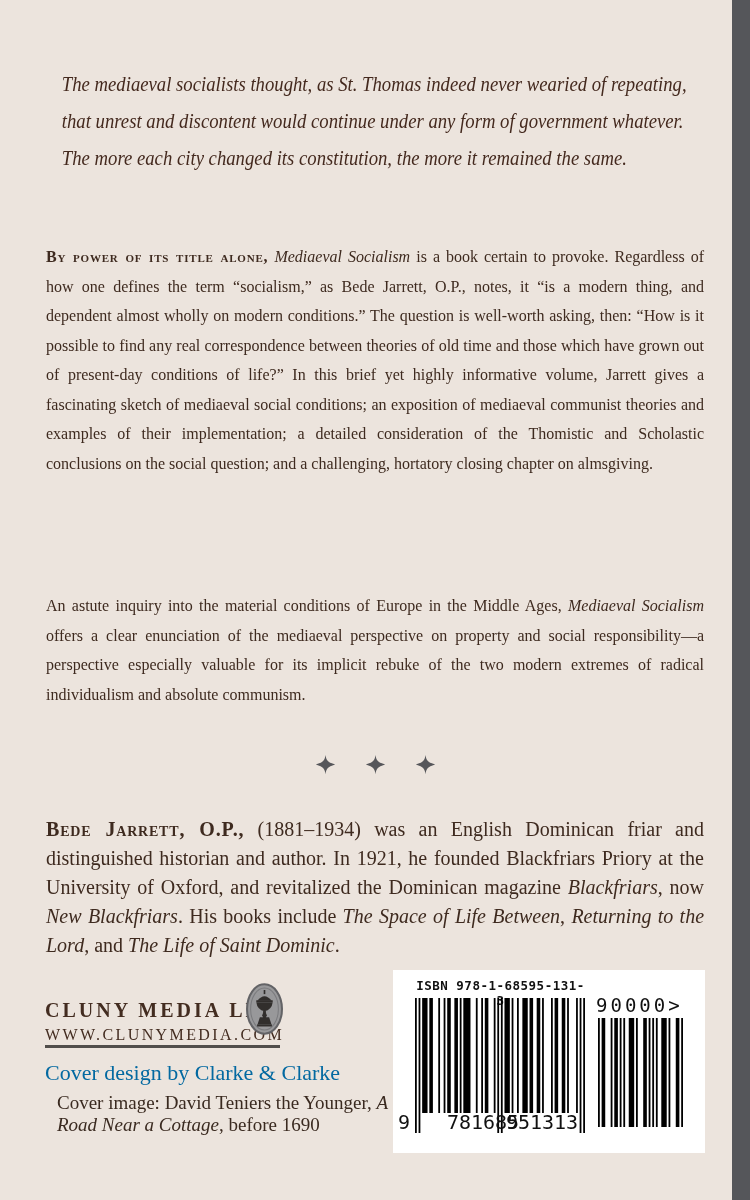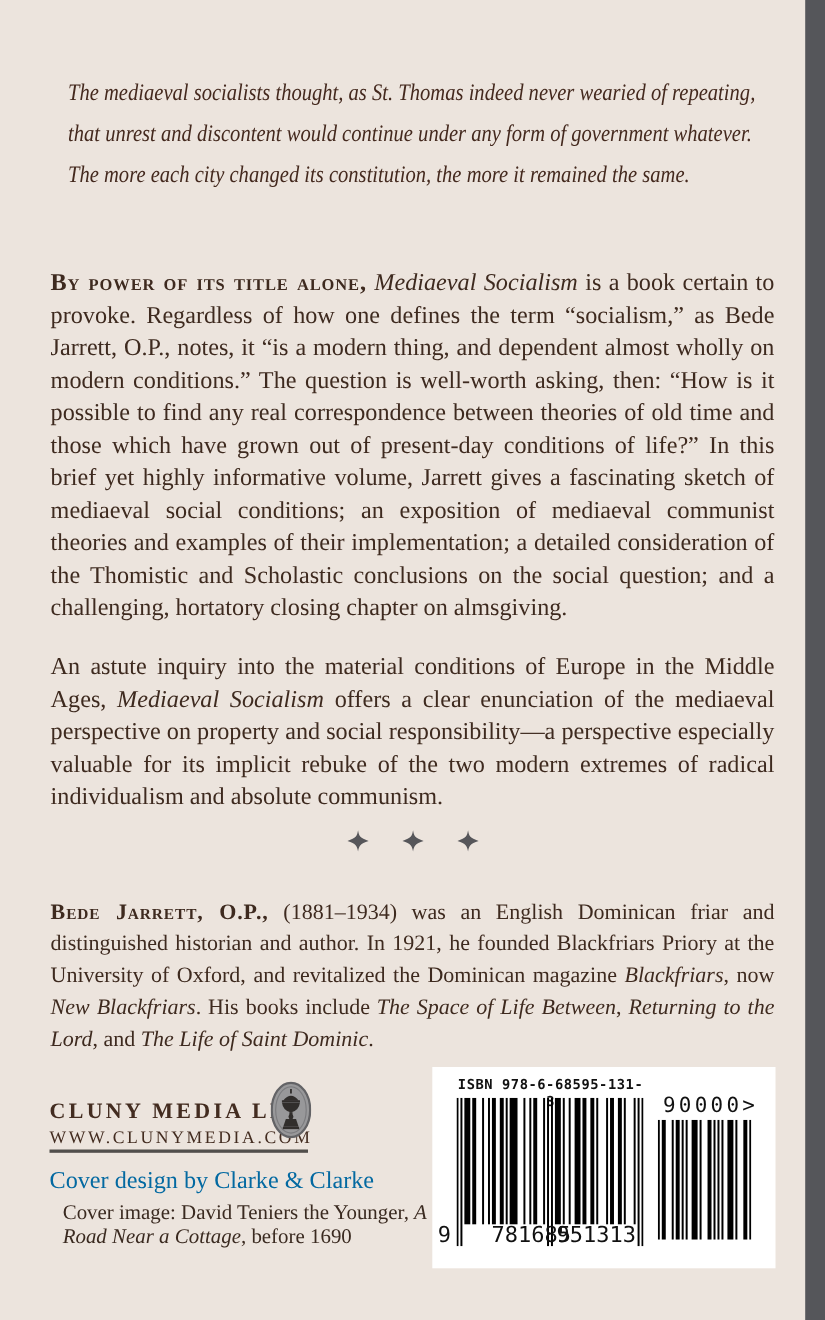--- a/index.html
+++ b/index.html
@@ -18,21 +18,21 @@
     color:#44291e;transform:scaleX(.87);transform-origin:center;
   }
   .attribution{
     position:absolute;top:177px;right:45px;
     font-size:20px;letter-spacing:1.5px;color:#4a3126;
   }
 
   
   .bodytext{
     position:absolute;left:46px;width:658px;margin:0;
-    font-size:22px;line-height:29.5px;text-align:justify;color:#3e2a1f;
+    font-size:16px;line-height:29.5px;text-align:justify;color:#3e2a1f;
   }
   .para1{top:242px;}
   .para2{top:591px;}
   .bio{top:815px;font-size:20px;line-height:29px;}
   .seg-lead{font-variant:small-caps;font-weight:bold;letter-spacing:.8px;}
   .seg-italic{font-style:italic;}
 
   
   .ornaments{position:absolute;left:15px;top:754px;width:720px;display:flex;justify-content:center;gap:29px;}
   .star{width:21px;height:21px;fill:#56565a;}
@@ -48,21 +48,21 @@
   
   .barcode-panel{position:absolute;left:393px;top:970px;width:312px;height:183px;background:#ffffff;}
   .mono{font-family:"DejaVu Sans Mono",monospace;color:#111;}
   .isbn-label{position:absolute;left:20px;top:8px;width:175px;text-align:center;font-size:12.5px;letter-spacing:.5px;font-weight:bold;}
   .ean13{position:absolute;left:22px;top:28px;width:170px;height:135px;}
   .ean5{position:absolute;left:205px;top:48px;width:85px;height:109px;}
   .bd{position:absolute;top:141px;font-size:20px;line-height:22px;text-align:center;}
   .bd0{left:2px;width:18px;}
   .bd1{left:28px;width:74px;margin-left:25px;}
   .bd2{left:112px;width:74px;}
-  .supp-label{position:absolute;left:203px;top:24px;width:100px;text-align:center;font-size:19px;letter-spacing:3px;}
+  .supp-label{position:absolute;left:203px;top:24px;width:100px;text-align:left;font-size:19px;letter-spacing:3px;}
   .ean13 svg,.ean5 svg{display:block;width:100%;height:100%;}
   .ean13 rect,.ean5 rect{fill:#000;}
 </style>
 </head>
 <body>
 
 <div class="cover">
 
   <div class="spine"></div>
 
@@ -108,21 +108,21 @@
       <rect x="10.8" y="40" width="14.4" height="2"></rect>
     </g>
   </svg>
 
   <div class="rule"></div>
 
   <div class="credit-design">Cover design by Clarke &amp; Clarke</div>
   <p class="credit-image"><span>Cover image: David Teniers the Younger, </span><span class="seg-italic">A Road Near a Cottage</span><span>, before 1690</span></p>
 
   <div class="barcode-panel">
-    <div class="isbn-label mono">ISBN 978-6-68595-131-3</div>
+    <div class="isbn-label mono">ISBN 978-1-68595-131-3</div>
     <div class="ean13" id="ean13">
         <svg viewBox="0 0 95 135" preserveAspectRatio="none">
           <rect x="0" y="0" width="1" height="135"></rect>
           <rect x="2" y="0" width="1" height="135"></rect>
           <rect x="4" y="0" width="3" height="115"></rect>
           <rect x="8" y="0" width="2" height="115"></rect>
           <rect x="13" y="0" width="1" height="115"></rect>
           <rect x="16" y="0" width="1" height="115"></rect>
           <rect x="18" y="0" width="2" height="115"></rect>
           <rect x="22" y="0" width="2" height="115"></rect>

